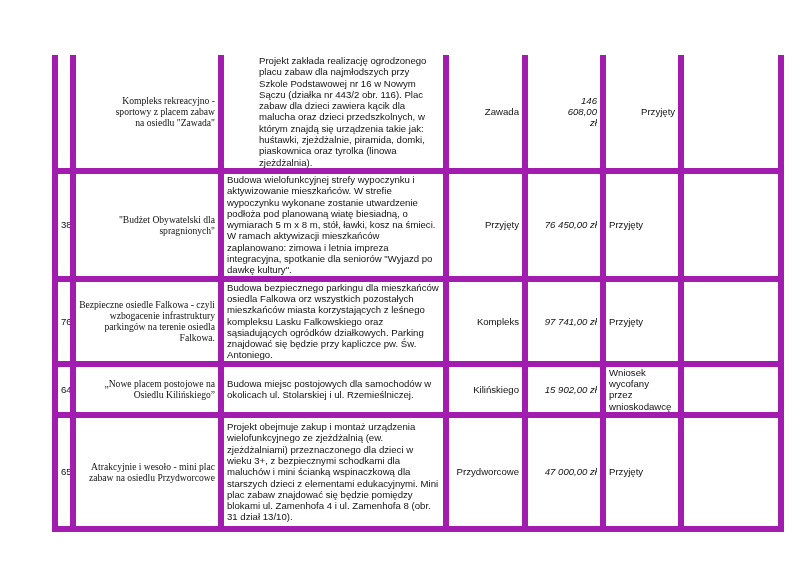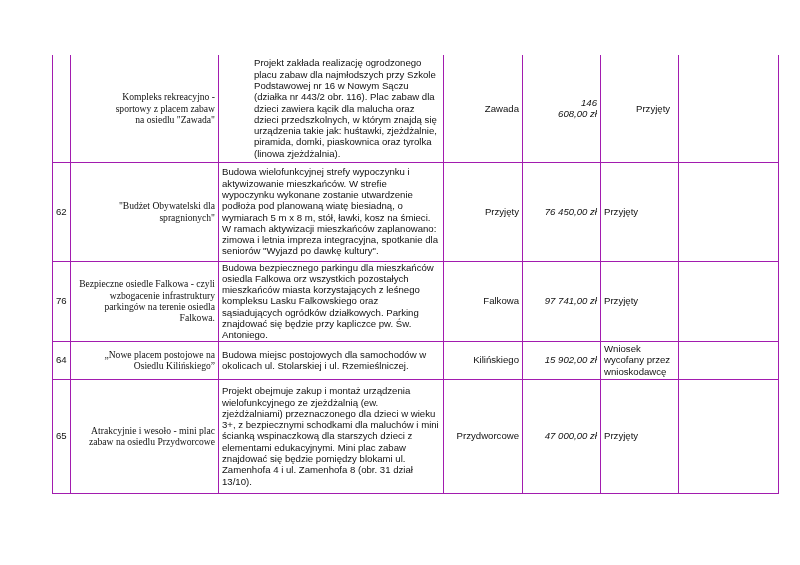--- a/index.html
+++ b/index.html
@@ -1,21 +1,21 @@
 <!DOCTYPE html>
 <html><head>
 <meta charset="utf-8">
 <style>
   html, body { margin: 0; padding: 0; background: #ffffff; }
   body { width: 800px; height: 565px; position: relative; overflow: hidden;
          font-family: "Liberation Sans", sans-serif; color: #111; }
   .page { position: absolute; left: 0; top: 0; width: 800px; height: 565px; background: #fff; }
   table.grid { position: absolute; left: 52px; top: 55px; border-collapse: collapse;
                table-layout: fixed; width: 726px; }
-  table.grid td { border: 1px solid #a21caf; padding: 0 3px; font-size: 9.6px; line-height: 11.3px;
+  table.grid td { border: 6px solid #a21caf; padding: 0 3px; font-size: 9.6px; line-height: 11.3px;
                   vertical-align: middle; overflow: hidden; }
   table.grid tr:first-child td { border-top: none; padding-left: 35px; }
   td.num { text-align: left; padding: 0 1px; }
   td.title { text-align: right; font-family: Liberation Serif, serif; }
   td.desc { text-align: left; padding-left: 4px; }
   td.area { text-align: right; }
   td.amount { text-align: right; padding-left: 3px; font-style: italic; }
   td.status { }
   td.extra { }
   .r61 { height: 107px; }
@@ -42,33 +42,33 @@
       <tr class="r61">
         <td class="num">61</td>
         <td class="title">Kompleks rekreacyjno -sportowy z placem zabaw na osiedlu "Zawada"</td>
         <td class="desc">Projekt zakłada realizację ogrodzonego placu zabaw dla najmłodszych przy Szkole Podstawowej nr 16 w Nowym Sączu (działka nr 443/2 obr. 116). Plac zabaw dla dzieci zawiera kącik dla malucha oraz dzieci przedszkolnych, w którym znajdą się urządzenia takie jak: huśtawki, zjeżdżalnie, piramida, domki, piaskownica oraz tyrolka (linowa zjeżdżalnia).</td>
         <td class="area">Zawada</td>
         <td class="amount">146 608,00 zł</td>
         <td class="status">Przyjęty</td>
         <td class="extra"></td>
       </tr>
       <tr class="r62">
-        <td class="num">62</td>
+        <td class="num">38</td>
         <td class="title">"Budżet Obywatelski dla spragnionych"</td>
         <td class="desc">Budowa wielofunkcyjnej strefy wypoczynku i aktywizowanie mieszkańców. W strefie wypoczynku wykonane zostanie utwardzenie podłoża pod planowaną wiatę biesiadną, o wymiarach 5 m x 8 m, stół, ławki, kosz na śmieci. W ramach aktywizacji mieszkańców zaplanowano: zimowa i letnia impreza integracyjna, spotkanie dla seniorów "Wyjazd po dawkę kultury".</td>
         <td class="area">Przyjęty</td>
         <td class="amount">76 450,00 zł</td>
         <td class="status">Przyjęty</td>
         <td class="extra"></td>
       </tr>
       <tr class="r63">
         <td class="num">76</td>
         <td class="title">Bezpieczne osiedle Falkowa - czyli wzbogacenie infrastruktury parkingów na terenie osiedla Falkowa.</td>
         <td class="desc">Budowa bezpiecznego parkingu dla mieszkańców osiedla Falkowa orz wszystkich pozostałych mieszkańców miasta korzystających z leśnego kompleksu Lasku Falkowskiego oraz sąsiadujących ogródków działkowych.  Parking znajdować się będzie przy kapliczce pw. Św. Antoniego.</td>
-        <td class="area">Falkowa</td>
+        <td class="area">Kompleks</td>
         <td class="amount">97 741,00 zł</td>
         <td class="status">Przyjęty</td>
         <td class="extra"></td>
       </tr>
       <tr class="r64">
         <td class="num">64</td>
         <td class="title">„Nowe placem postojowe na Osiedlu Kilińskiego”</td>
         <td class="desc"> Budowa miejsc postojowych dla samochodów w okolicach ul. Stolarskiej i ul. Rzemieślniczej.</td>
         <td class="area">Kilińskiego</td>
         <td class="amount">15 902,00 zł</td>

